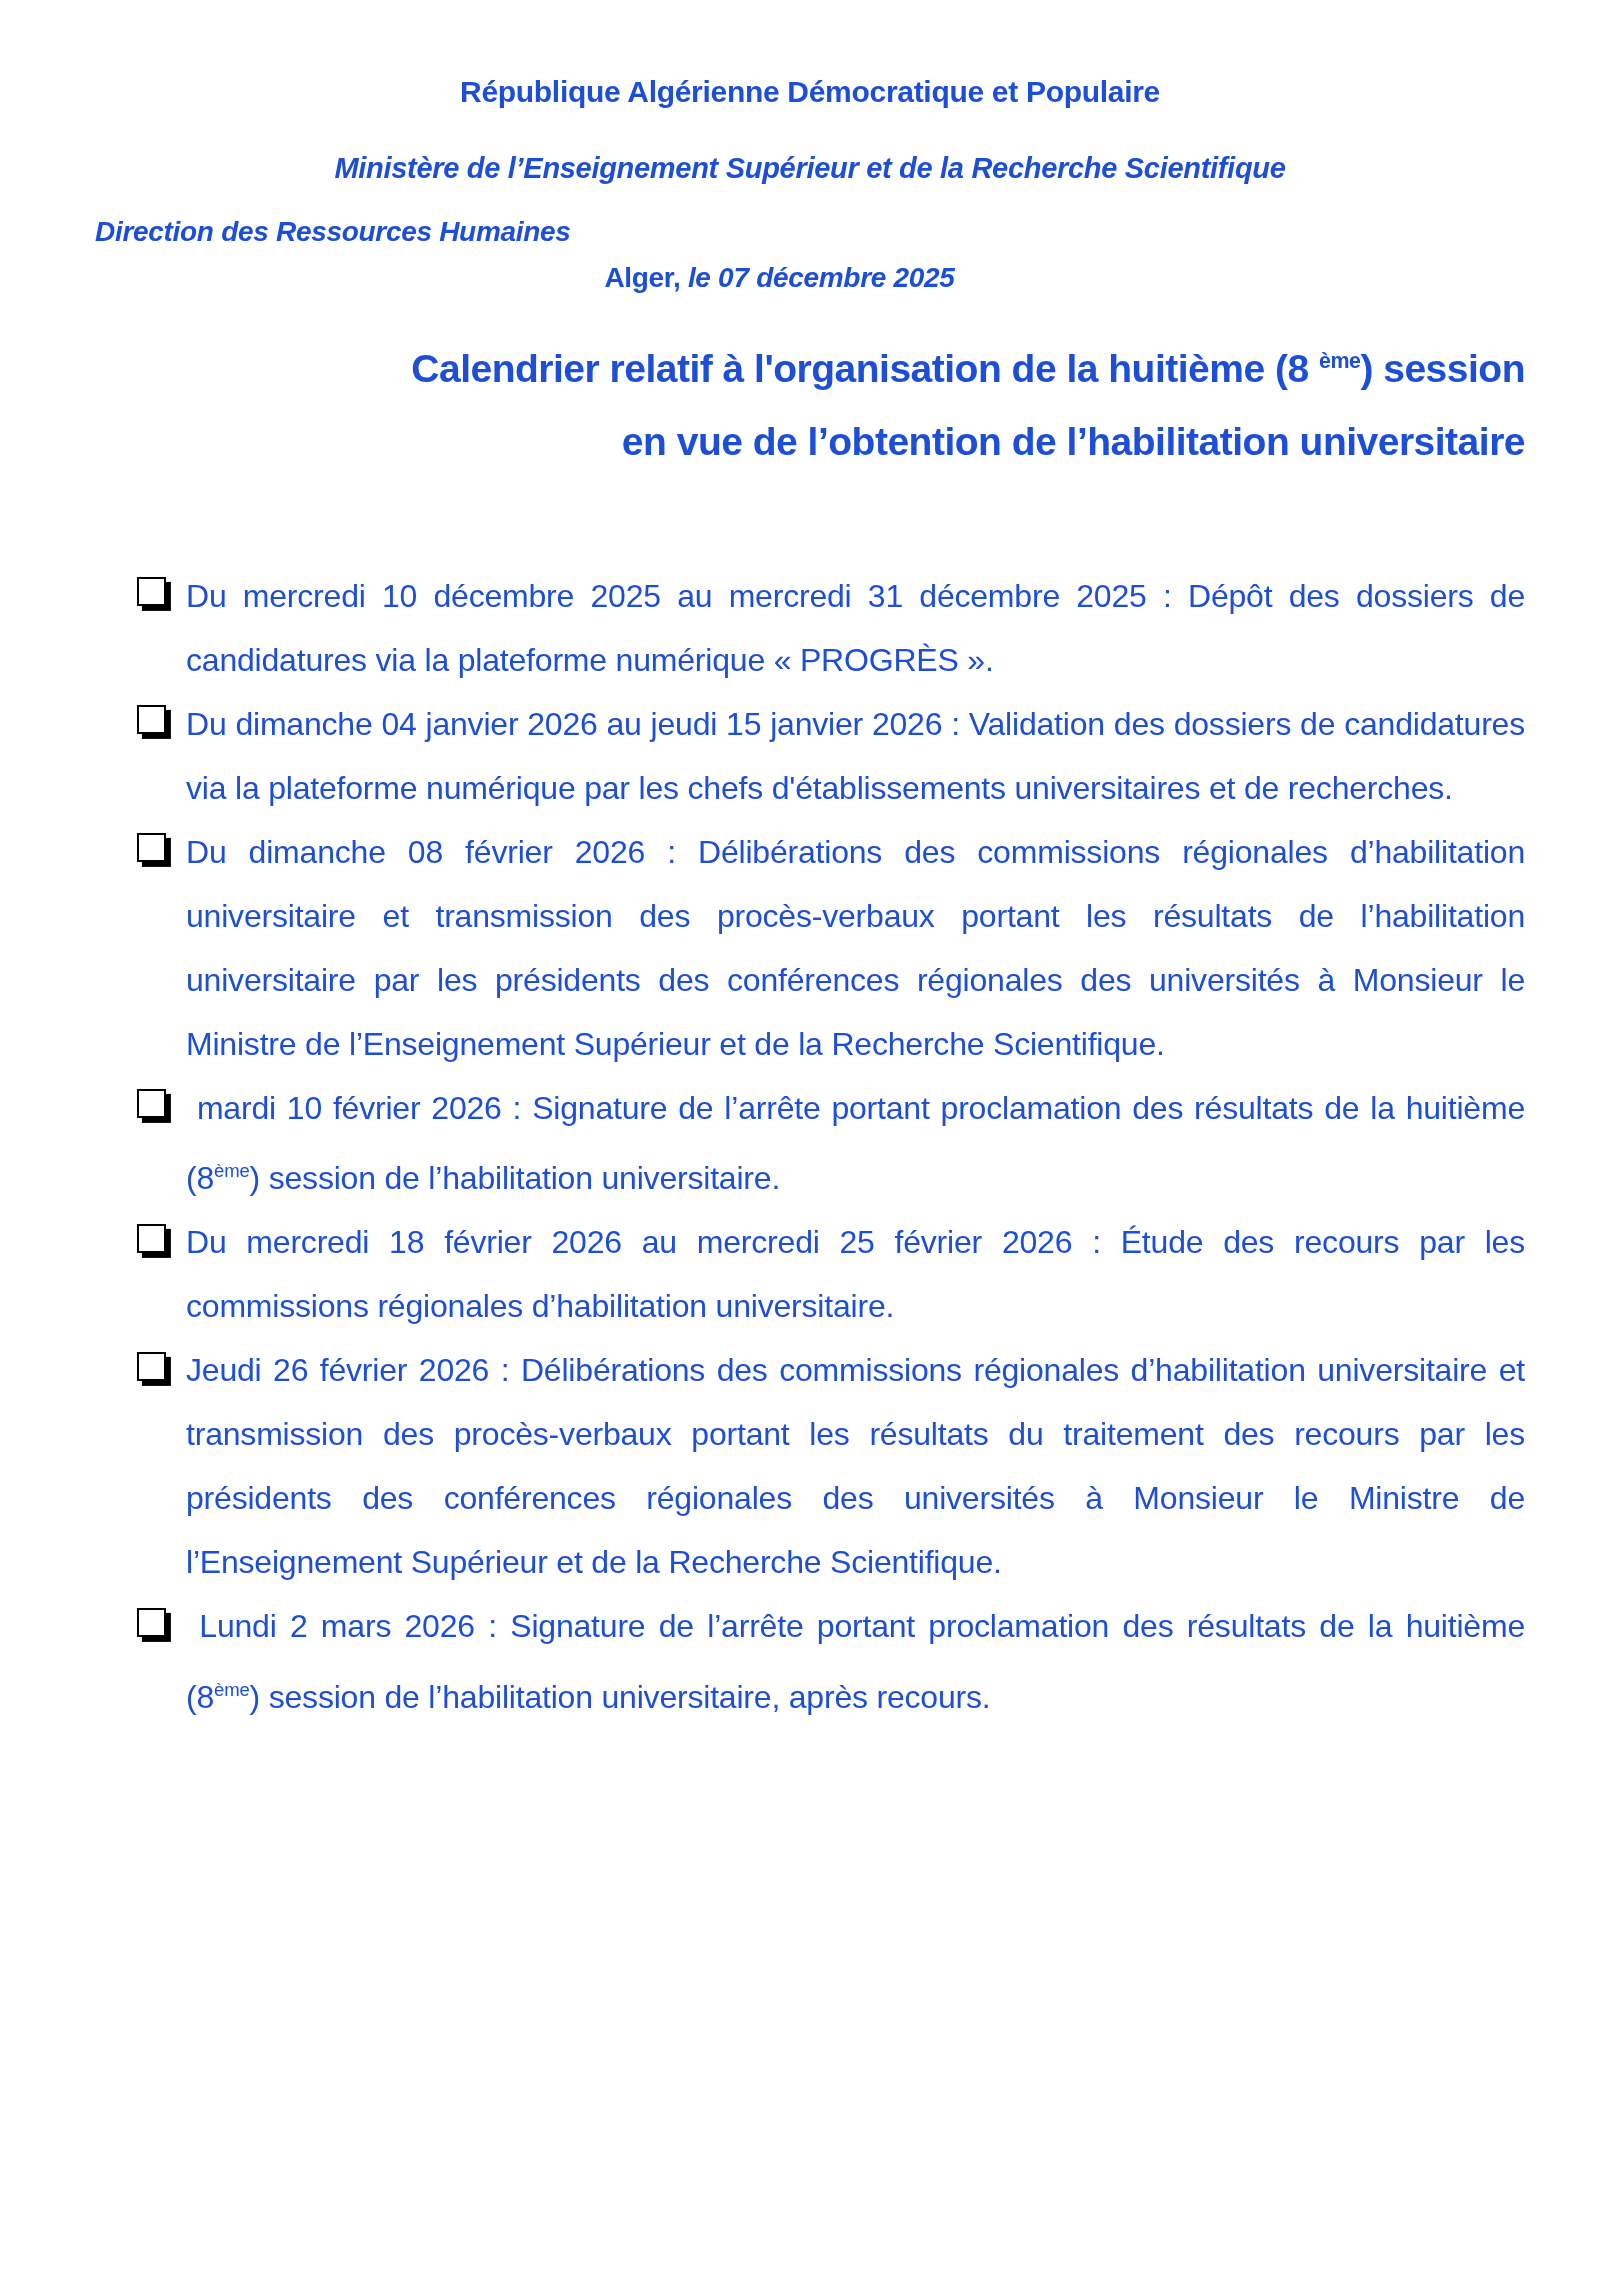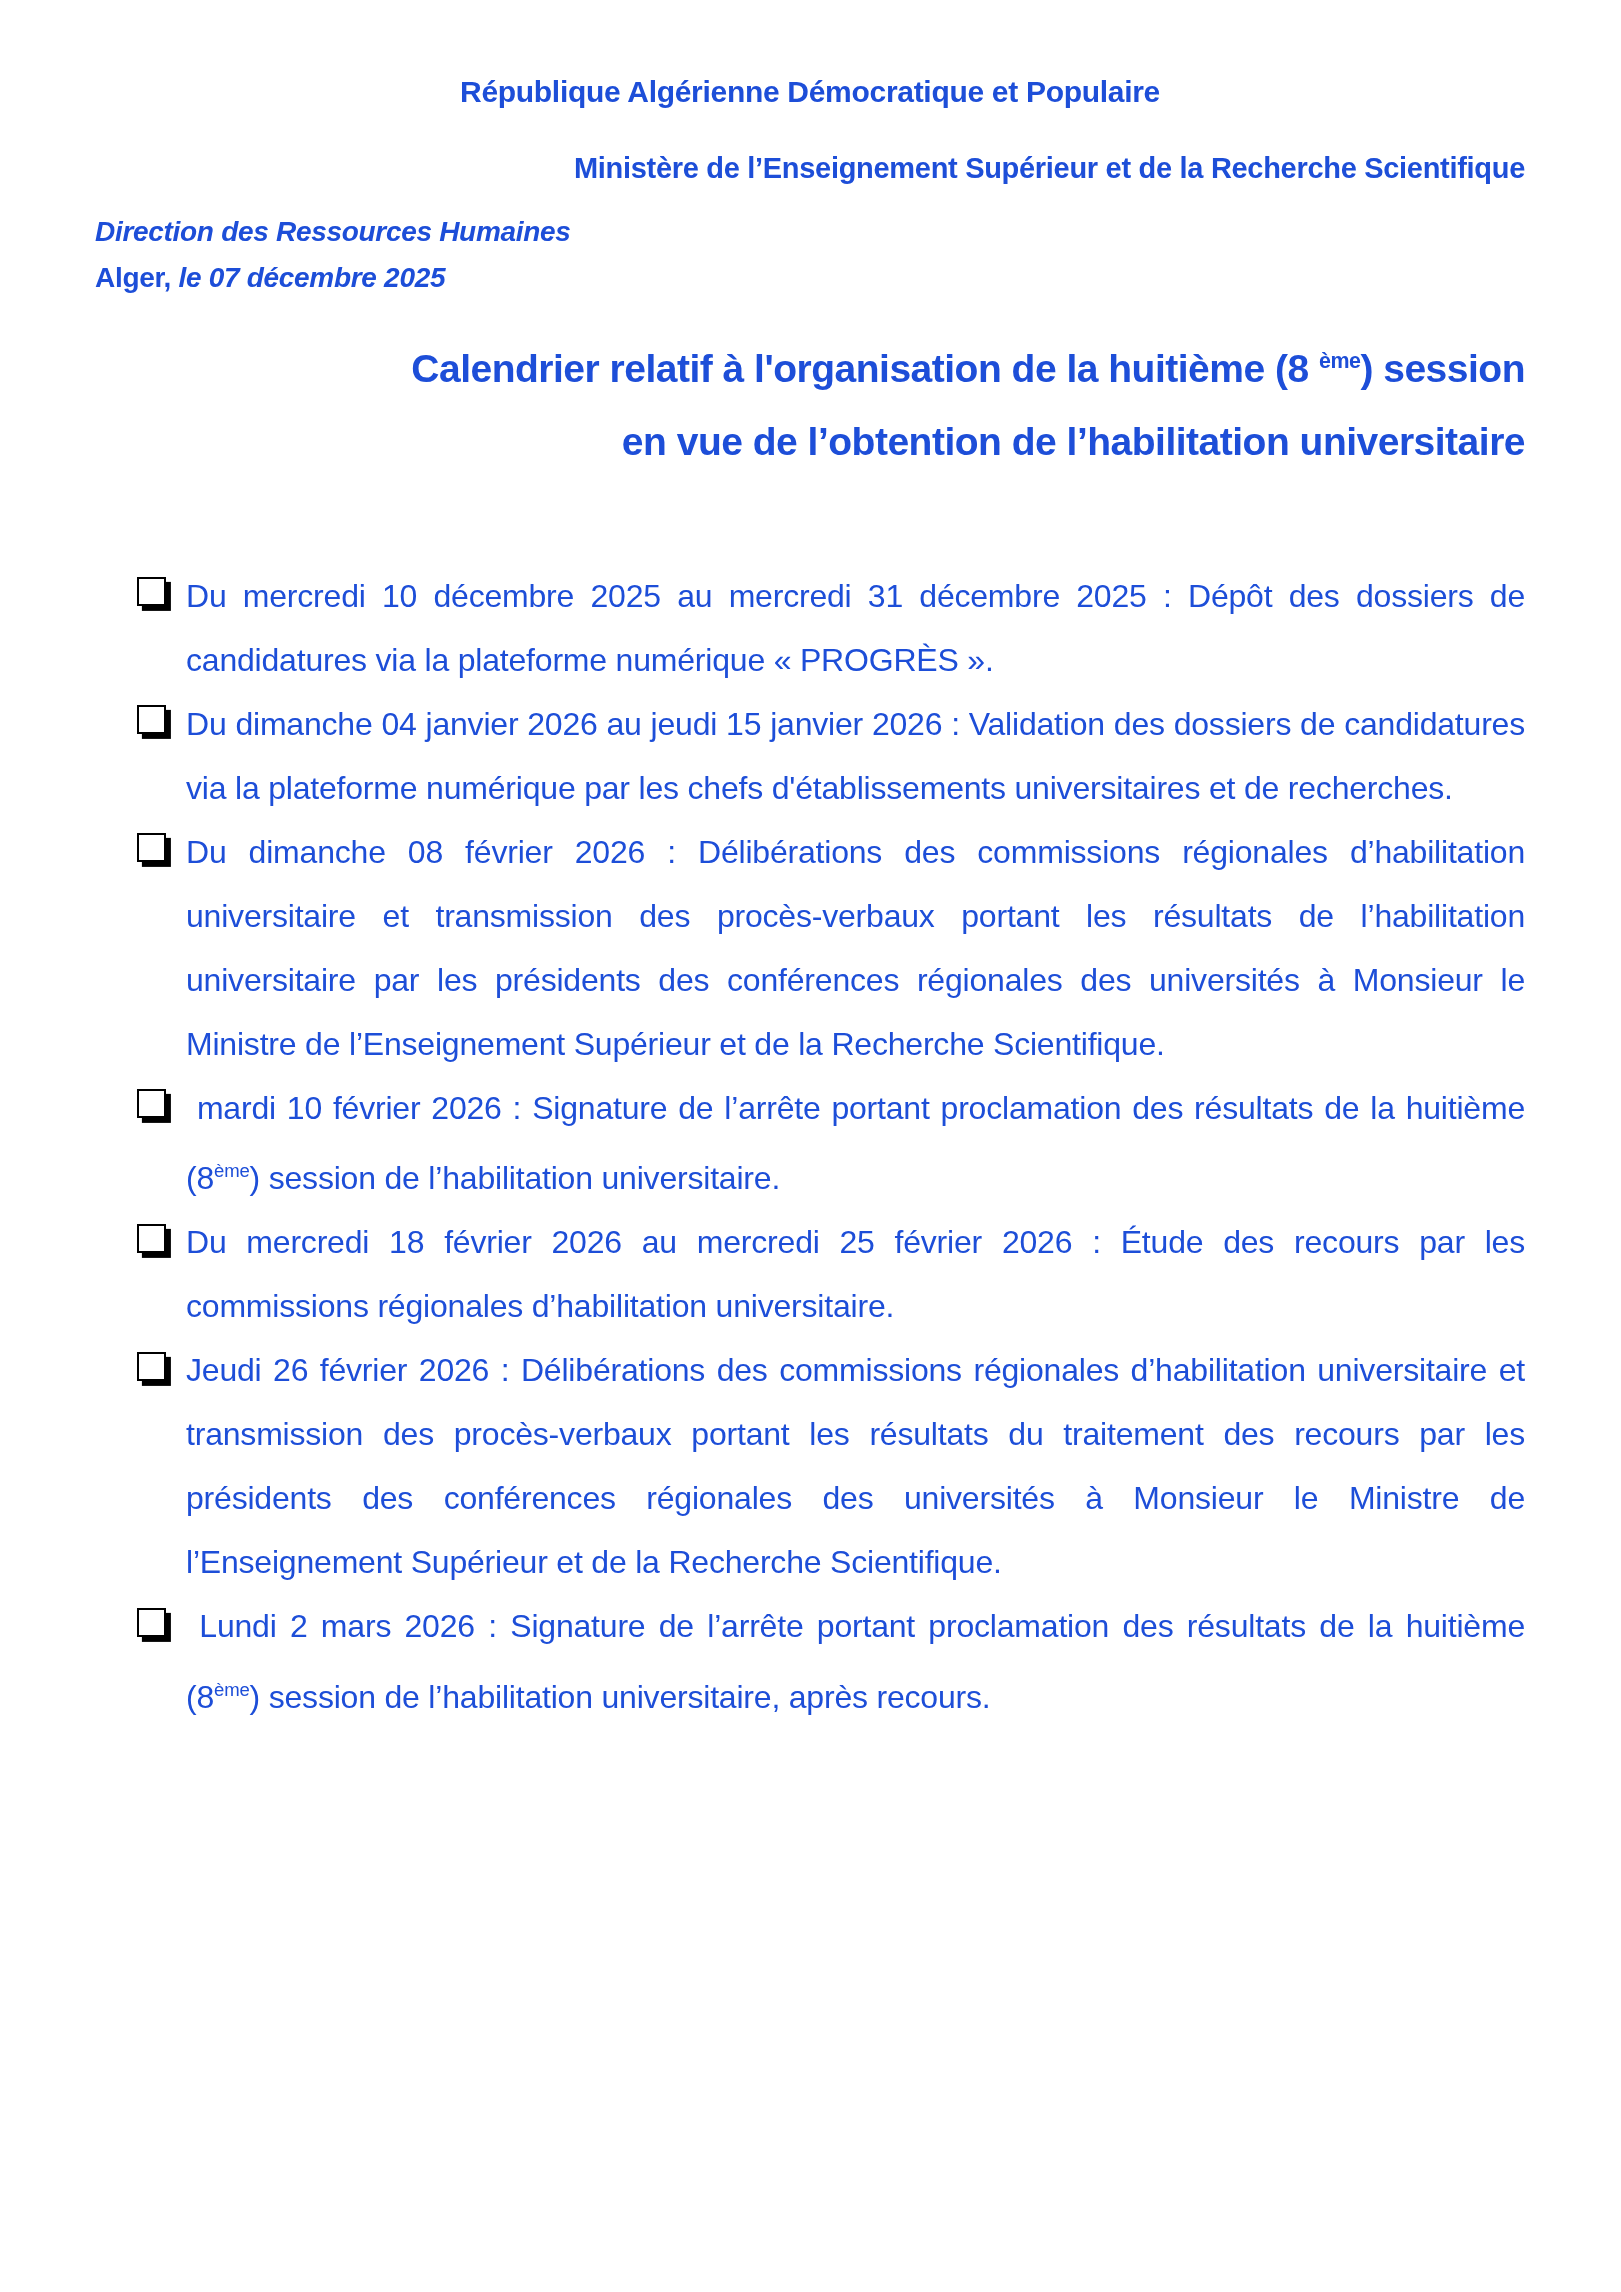--- a/index.html
+++ b/index.html
@@ -17,35 +17,36 @@
   }
   .hdr-republic {
     margin-top: 5.9px;
     text-align: center;
     font-size: 30px;
     font-weight: 700;
     letter-spacing: -0.3px;
   }
   .hdr-ministry {
     margin-top: 43px;
-    text-align: right;
+    text-align: center;
     font-size: 29px;
     font-weight: 700;
+    font-style: italic;
     letter-spacing: -0.3px;
   }
   .hdr-direction {
     margin-top: 31px;
     font-size: 28px;
     font-weight: 700;
     font-style: italic;
     letter-spacing: -0.3px;
   }
   .hdr-place {
     margin-top: 13.7px;
-    text-align: left;
+    text-align: center;
     padding-right: 61px;
     font-size: 28px;
     font-weight: 700;
     letter-spacing: -0.3px;
   }
   .hdr-place .date-part { font-style: italic; }
   .doc-title {
     margin-top: 31px;
     text-align: right;
     font-size: 39px;

